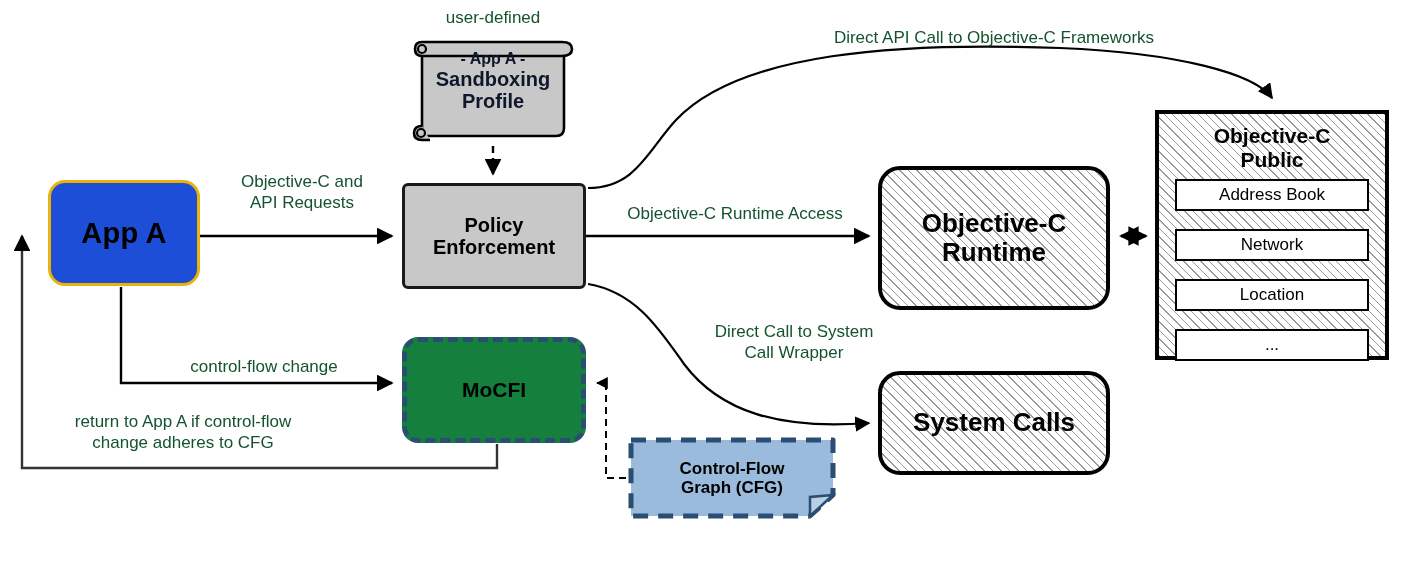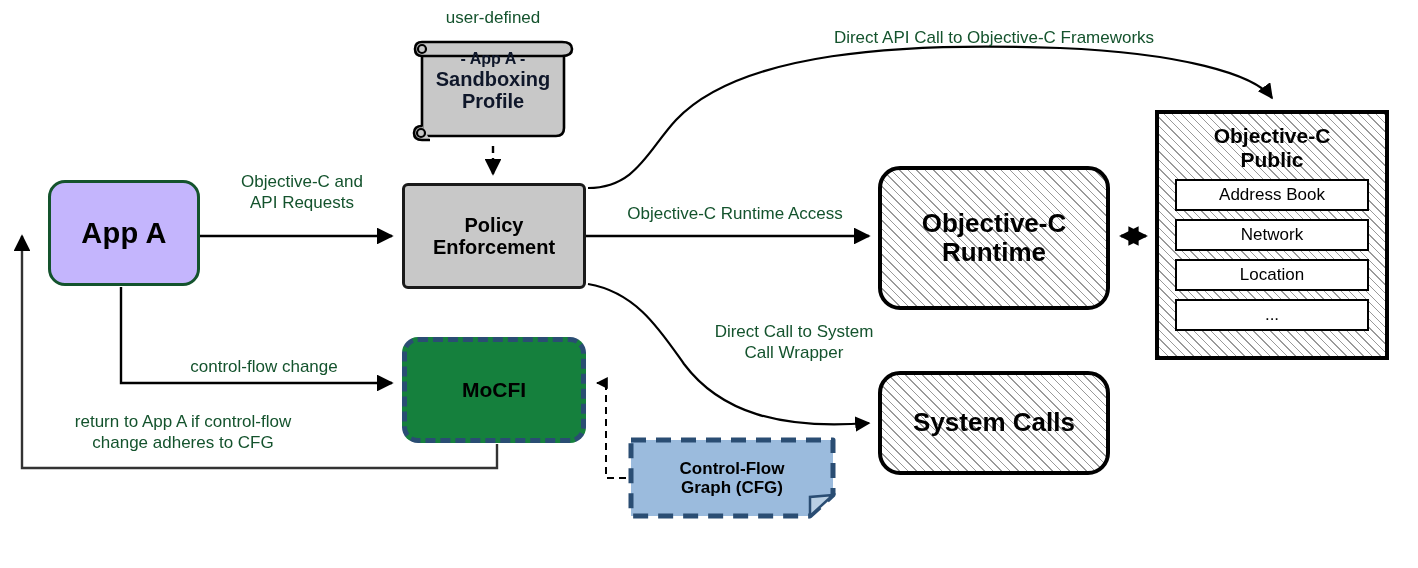--- a/index.html
+++ b/index.html
@@ -33,22 +33,22 @@
     flex-direction: column;
     align-items: center;
     justify-content: center;
     text-align: center;
     line-height: 1.12;
     color: #000000;
   }
   
   .n-appa {
     left: 48px; top: 180px; width: 152px; height: 106px;
-    background: #c4b5fd;
-    border: 3px solid #14532d;
+    background: #1d4ed8;
+    border: 3px solid #eab308;
     border-radius: 17px;
     font-size: 29px;
     font-weight: bold;
     letter-spacing: .2px;
   }
   
   .n-policy {
     left: 402px; top: 183px; width: 184px; height: 106px;
     background: #c8c8c8;
     border: 3px solid #1a1a1a;
@@ -105,21 +105,21 @@
   .n-public .pub-title {
     font-size: 21px;
     font-weight: bold;
     line-height: 1.12;
     margin-bottom: 8px;
   }
   .pub-list {
     width: 100%;
     display: flex;
     flex-direction: column;
-    gap: 8px;
+    gap: 18px;
     padding: 0 16px;
     box-sizing: border-box;
   }
   .pub-item {
     background: #ffffff;
     border: 2px solid #000000;
     font-size: 17px;
     line-height: 1;
     padding: 5px 0 6px;
     text-align: center;

